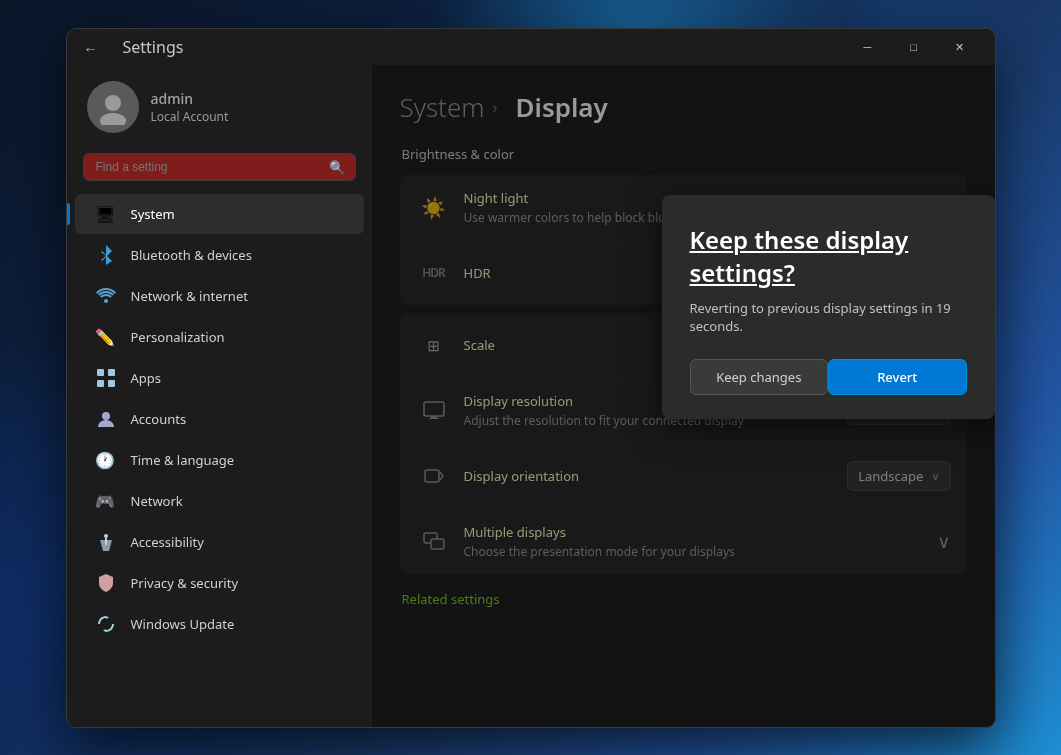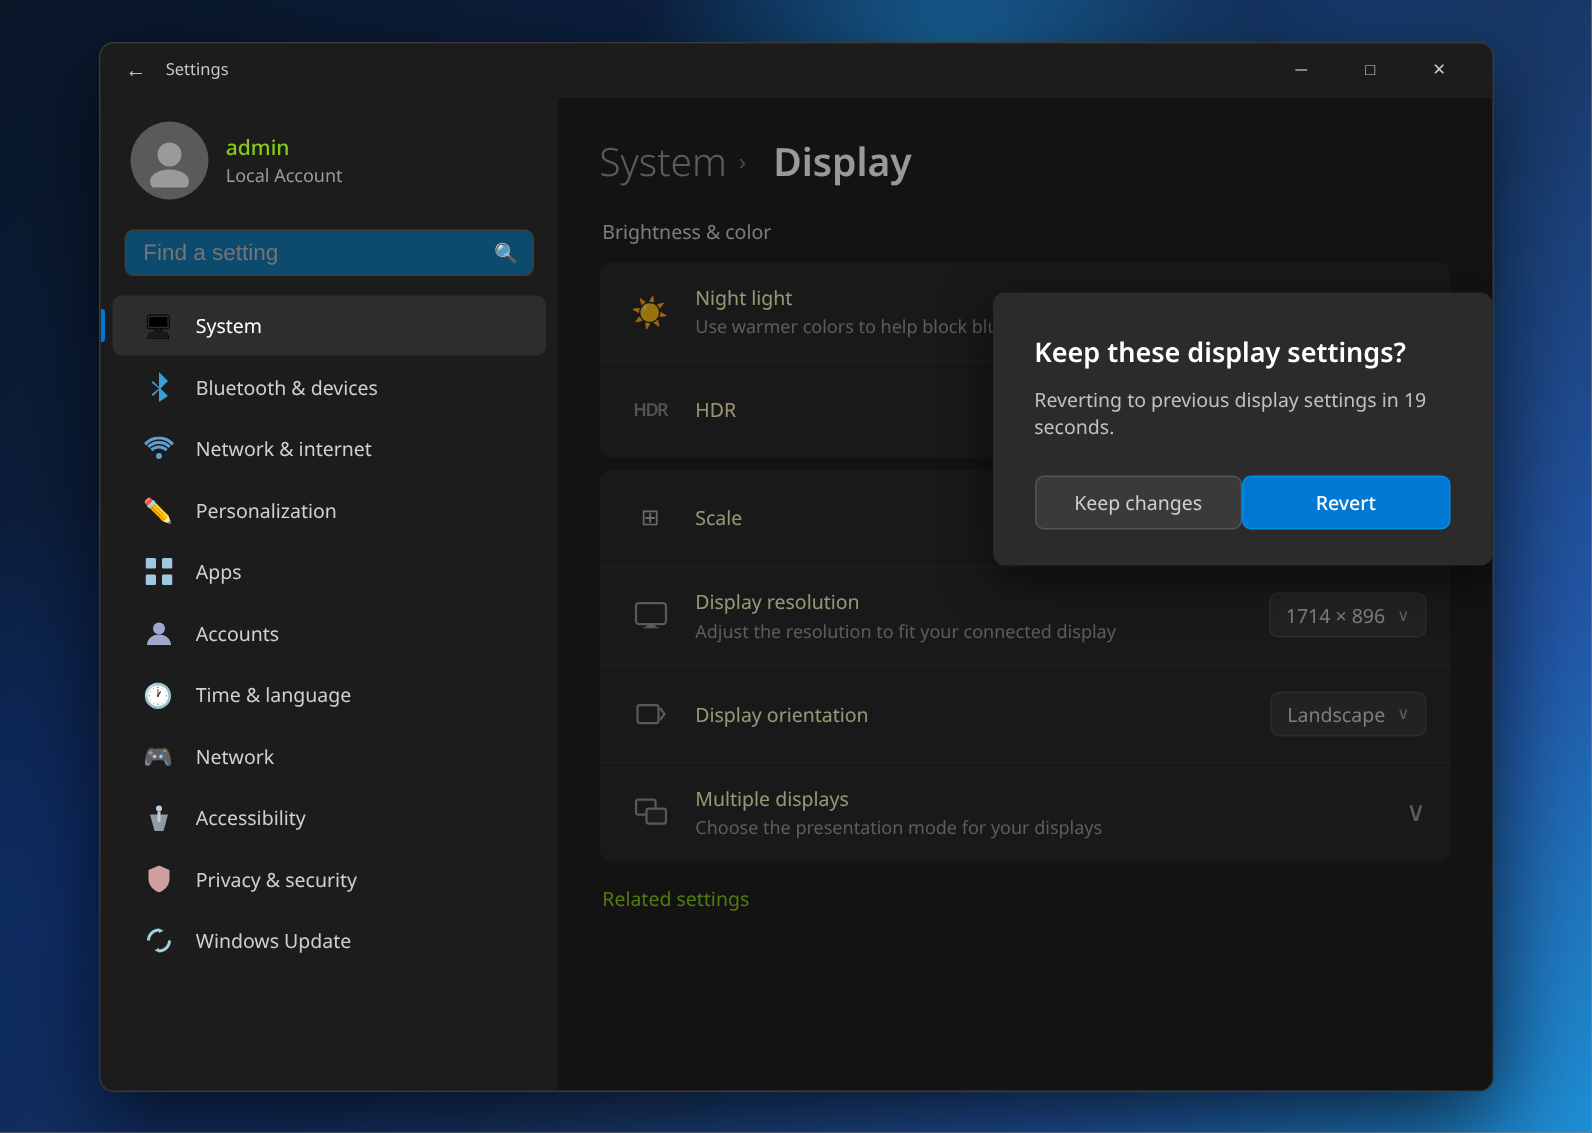--- a/index.html
+++ b/index.html
@@ -54,22 +54,22 @@
       display: flex;
       align-items: center;
       justify-content: center;
       border-radius: 4px;
       cursor: pointer;
       color: #c0c0c0;
       font-size: 14px;
     }
     .titlebar-title {
       color: #c8c8c8;
-      font-size: 11px;
-      margin-left: 8px;
+      font-size: 16px;
+      margin-left: 20px;
       flex: 1;
     }
     .titlebar-controls {
       display: flex;
       gap: 0;
     }
     .titlebar-btn {
       width: 46px;
       height: 32px;
       display: flex;
@@ -112,36 +112,36 @@
       border-radius: 50%;
       background: #5a5a5a;
       display: flex;
       align-items: center;
       justify-content: center;
       flex-shrink: 0;
       overflow: hidden;
     }
     .user-avatar svg { width: 36px; height: 36px; }
     .user-info { display: flex; flex-direction: column; }
-    .user-name { color: #84cc16; font-size: 14px; font-weight: 500; }
+    .user-name { color: #a3a3a3; font-size: 14px; font-weight: 500; }
     .user-type { color: #9a9a9a; font-size: 12px; }
 
     
     .search-container {
       margin: 4px 16px 12px 16px;
       position: relative;
     }
     .search-input {
       width: 100%;
-      background: #0c4a6e;
+      background: #7f1d1d;
       border: 1px solid #3d3d3d;
       border-radius: 6px;
       padding: 6px 32px 6px 12px;
       color: #9a9a9a;
-      font-size: 15px;
+      font-size: 12px;
       outline: none;
     }
     .search-icon {
       position: absolute;
       right: 10px;
       top: 50%;
       transform: translateY(-50%);
       color: #8a8a8a;
       font-size: 13px;
     }
@@ -345,23 +345,24 @@
     }
     .modal {
       background: #2b2b2b;
       border-radius: 8px;
       padding: 28px 28px 24px 28px;
       width: 345px;
       box-shadow: 0 8px 32px rgba(0,0,0,0.6);
     }
     .modal-title {
       color: #ffffff;
-      font-size: 18px;
+      font-size: 24px;
       font-weight: 600;
       margin-bottom: 10px;
+      text-decoration: underline;
     }
     .modal-desc {
       color: #c0c0c0;
       font-size: 13px;
       margin-bottom: 24px;
     }
     .modal-buttons {
       display: flex;
     }
     .btn-keep {

